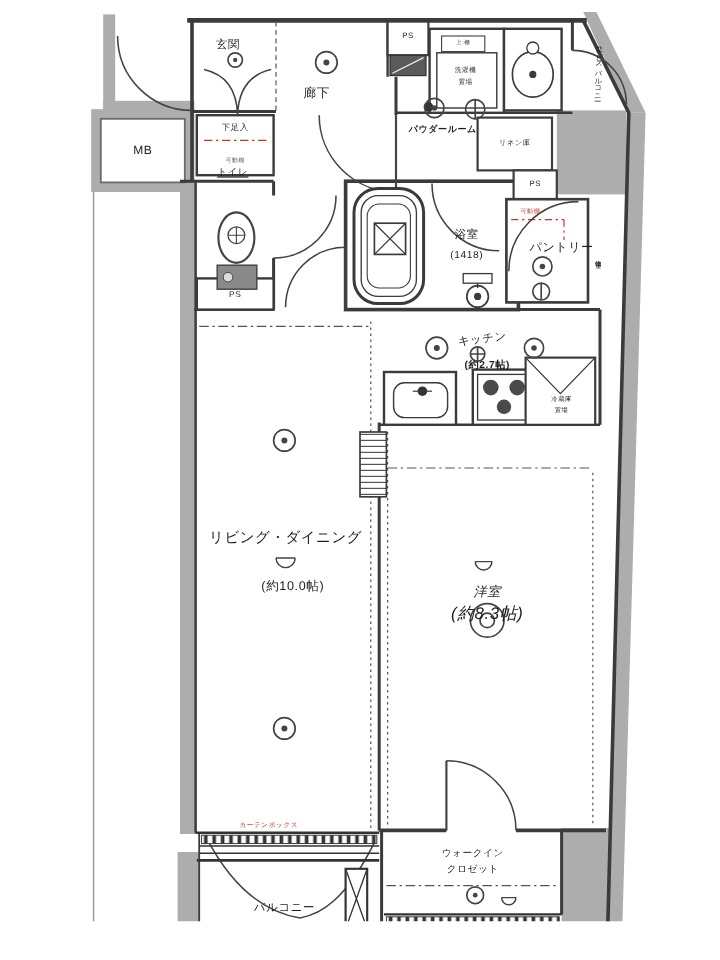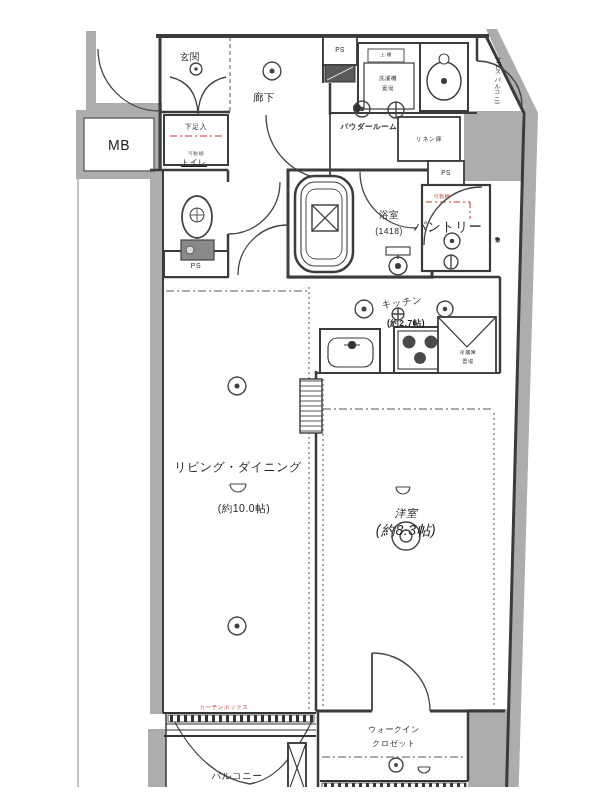--- a/index.html
+++ b/index.html
@@ -1,17 +1,17 @@
 <!DOCTYPE html>
 <html><head>
 <meta charset="utf-8">
 <style>
   html,body{margin:0;padding:0;background:#ffffff;}
   #stage{position:relative;width:600px;height:768px;background:#ffffff;overflow:hidden;
-         font-family:"Liberation Sans","DejaVu Sans",sans-serif;margin-top:19px;}
+         font-family:"Liberation Sans","DejaVu Sans",sans-serif;}
   #drawing{position:absolute;left:0;top:0;}
   .lbl{position:absolute;transform:translate(-50%,-50%);white-space:nowrap;
        color:#1e1e1e;letter-spacing:.5px;line-height:1;}
   .v{writing-mode:vertical-rl;text-orientation:upright;letter-spacing:0;}
   .red{color:#c0392b;}
   .gray{color:#555;}
 </style>
 </head>
 <body>
 
@@ -220,27 +220,27 @@
   <span class="lbl" style="left:190px;top:38px;font-size:9.5px;">玄関</span>
   <span class="lbl" style="left:264px;top:78px;font-size:10.5px;">廊下</span>
   <span class="lbl" style="left:340px;top:31px;font-size:6.5px;">PS</span>
   <span class="lbl" style="left:386px;top:36px;font-size:4.5px;">上:棚</span>
   <span class="lbl" style="left:388px;top:60px;font-size:5.5px;">洗濯機</span>
   <span class="lbl" style="left:388px;top:70px;font-size:5.5px;">置場</span>
   <span class="lbl" style="left:369px;top:108px;font-size:7.5px;font-weight:bold;">パウダールーム</span>
   <span class="lbl" style="left:429px;top:120px;font-size:6px;">リネン庫</span>
   <span class="lbl" style="left:446px;top:154px;font-size:6.5px;">PS</span>
   <span class="lbl red" style="left:442px;top:177px;font-size:5px;">可動棚</span>
-  <span class="lbl" style="left:448px;top:207px;font-size:13px;">パントリー</span>
+  <span class="lbl" style="left:468px;top:207px;font-size:10px;">パントリー</span>
   <span class="lbl v" style="left:498px;top:57px;font-size:6px;transform:translate(-50%,-50%) rotate(2deg);">サービスバルコニー</span>
   <span class="lbl v" style="left:497px;top:214px;font-size:5px;">物干金物</span>
   <span class="lbl" style="left:389px;top:196px;font-size:9.5px;">浴室</span>
   <span class="lbl" style="left:389px;top:212px;font-size:8.5px;">(1418)</span>
   <span class="lbl" style="left:194px;top:144px;font-size:8px;text-decoration:underline;">トイレ</span>
-  <span class="lbl" style="left:119px;top:126px;font-size:14px;">MB</span>
+  <span class="lbl" style="left:119px;top:126px;font-size:10px;">MB</span>
   <span class="lbl" style="left:196px;top:107px;font-size:7px;">下足入</span>
   <span class="lbl gray" style="left:196px;top:135px;font-size:4.8px;">可動棚</span>
   <span class="lbl" style="left:196px;top:246px;font-size:7px;">PS</span>
   <span class="lbl" style="left:402px;top:283px;font-size:9.5px;transform:translate(-50%,-50%) rotate(-7deg);">キッチン</span>
   <span class="lbl" style="left:406px;top:304px;font-size:8.5px;font-weight:bold;">(約2.7帖)</span>
   <span class="lbl" style="left:468px;top:334px;font-size:5.2px;">冷蔵庫</span>
   <span class="lbl" style="left:468px;top:343px;font-size:5.2px;">置場</span>
   <span class="lbl" style="left:238px;top:448px;font-size:12px;">リビング・ダイニング</span>
   <span class="lbl" style="left:238px;top:489px;font-size:10.5px;padding-left:12px;">(約10.0帖)</span>
   <span class="lbl" style="left:406px;top:494px;font-size:11px;font-style:italic;">洋室</span>

